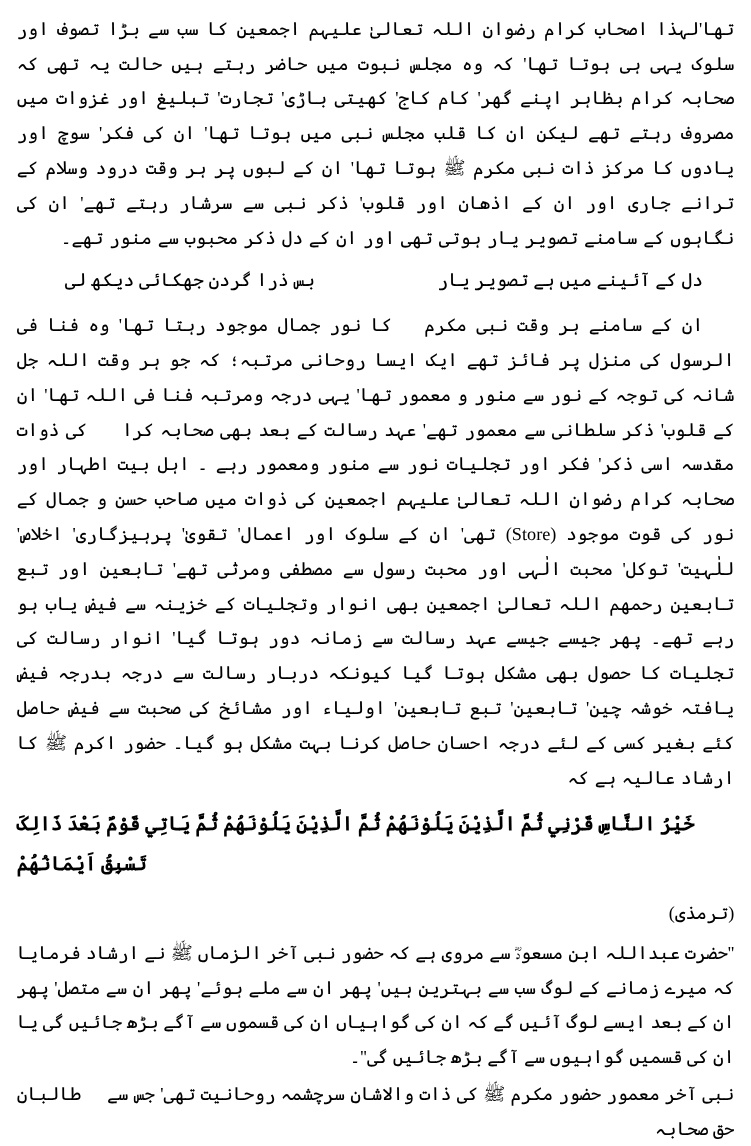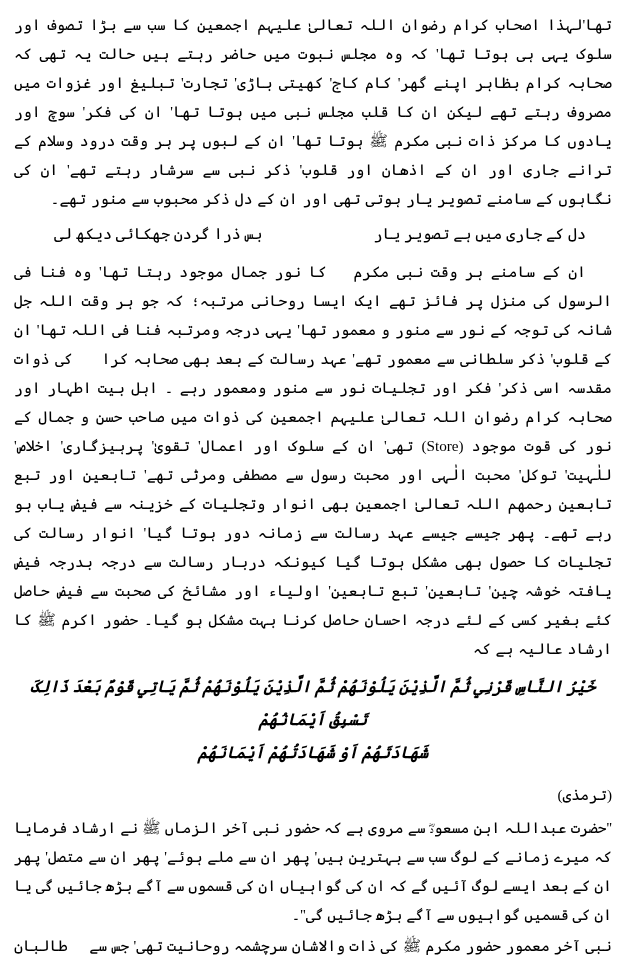--- a/index.html
+++ b/index.html
@@ -49,26 +49,25 @@
   }
   .hemistich.first {
     text-align: right;
   }
   .hemistich.second {
     text-align: right;
   }
   .arabic {
     font-size: 16.2px;
     line-height: 33px;
-    text-align: center;
+    text-align: left;
     margin: 8px 0 2px 0;
     font-family: "Liberation Serif", "DejaVu Serif", serif;
     font-weight: 600;
     letter-spacing: 0px;
-    font-style: italic;
   }
   .arabic .line {
     display: block;
   }
   .quote {
     font-size: 15.2px;
     line-height: 29px;
     text-align: justify;
     text-align-last: right;
     margin: 4px 0 2px 0;
@@ -83,29 +82,28 @@
   .spacer-sm { height: 4px; }
 </style>
 </head>
 <body>
 
 <div class="page">
 
   <p class="para">تھا'لہذا اصحاب کرام رضوان اللہ تعالیٰ علیہم اجمعین کا سب سے بڑا تصوف اور سلوک یہی ہی ہوتا تھا' کہ وہ مجلس نبوت میں حاضر رہتے ہیں حالت یہ تھی کہ صحابہ کرام بظاہر اپنے گھر' کام کاج' کھیتی باڑی' تجارت' تبلیغ اور غزوات میں مصروف رہتے تھے لیکن ان کا قلب مجلس نبی میں ہوتا تھا' ان کی فکر' سوچ اور یادوں کا مرکز ذات نبی مکرم ﷺ ہوتا تھا' ان کے لبوں پر ہر وقت درود وسلام کے ترانے جاری اور ان کے اذھان اور قلوب' ذکر نبی سے سرشار رہتے تھے' ان کی نگاہوں کے سامنے تصویر یار ہوتی تھی اور ان کے دل ذکر محبوب سے منور تھے۔</p>
 
   <div class="couplet">
-    <span class="hemistich first">دل کے جاری میں ہے تصویر یار</span>
+    <span class="hemistich first">دل کے آئینے میں ہے تصویر یار</span>
     <span class="hemistich second">بس ذرا گردن جھکائی دیکھ لی</span>
   </div>
 
   <p class="para indent">ان کے سامنے ہر وقت نبی مکرم ﷺ کا نور جمال موجود رہتا تھا' وہ فنا فی الرسول کی منزل پر فائز تھے ایک ایسا روحانی مرتبہ؛ کہ جو ہر وقت اللہ جل شانہ کی توجہ کے نور سے منور و معمور تھا' یہی درجہ ومرتبہ فنا فی اللہ تھا' ان کے قلوب' ذکر سلطانی سے معمور تھے' عہد رسالت کے بعد بھی صحابہ کرامؓ کی ذوات مقدسہ اسی ذکر' فکر اور تجلیات نور سے منور ومعمور رہے ۔ اہل بیت اطہار اور صحابہ کرام رضوان اللہ تعالیٰ علیہم اجمعین کی ذوات میں صاحب حسن و جمال کے نور کی قوت موجود (Store) تھی' ان کے سلوک اور اعمال' تقویٰ' پرہیزگاری' اخلاص' للٰہیت' توکل' محبت الٰہی اور محبت رسول سے مصطفی ومرتٰی تھے' تابعین اور تبع تابعین رحمھم اللہ تعالیٰ اجمعین بھی انوار وتجلیات کے خزینہ سے فیض یاب ہو رہے تھے۔ پھر جیسے جیسے عہد رسالت سے زمانہ دور ہوتا گیا' انوار رسالت کی تجلیات کا حصول بھی مشکل ہوتا گیا کیونکہ دربار رسالت سے درجہ بدرجہ فیض یافتہ خوشہ چین' تابعین' تبع تابعین' اولیاء اور مشائخ کی صحبت سے فیض حاصل کئے بغیر کسی کے لئے درجہ احسان حاصل کرنا بہت مشکل ہو گیا۔ حضور اکرم ﷺ کا ارشاد عالیہ ہے کہ</p>
 
   <div class="arabic">
     <span class="line">خَيْرُ النَّاسِ قَرْنِي ثُمَّ الَّذِيْنَ يَلُوْنَهُمْ ثُمَّ الَّذِيْنَ يَلُوْنَهُمْ ثُمَّ يَاتِي قَوْمٌ بَعْدَ ذَالِکَ تَسْبِقُ اَيْمَانُهُمْ</span>
-    <span class="line">شَهَادَتَهُمْ اَوْ شَهَادَتُهُمْ اَيْمَانَهُمْ</span>
   </div>
 
   <div class="spacer-sm"></div>
 
   <p class="quote">(ترمذی)</p>
   <p class="quote">''حضرت عبداللہ ابن مسعودؓ سے مروی ہے کہ حضور نبی آخر الزماں ﷺ نے ارشاد فرمایا کہ میرے زمانے کے لوگ سب سے بہترین ہیں' پھر ان سے ملے ہوئے' پھر ان سے متصل' پھر ان کے بعد ایسے لوگ آئیں گے کہ ان کی گواہیاں ان کی قسموں سے آگے بڑھ جائیں گی یا ان کی قسمیں گواہیوں سے آگے بڑھ جائیں گی''۔</p>
 
   <p class="last">
     <span>نبی آخر معمور حضور مکرم ﷺ کی ذات والاشان سرچشمہ روحانیت تھی' جس سے</span>
     &nbsp;&nbsp;&nbsp;

